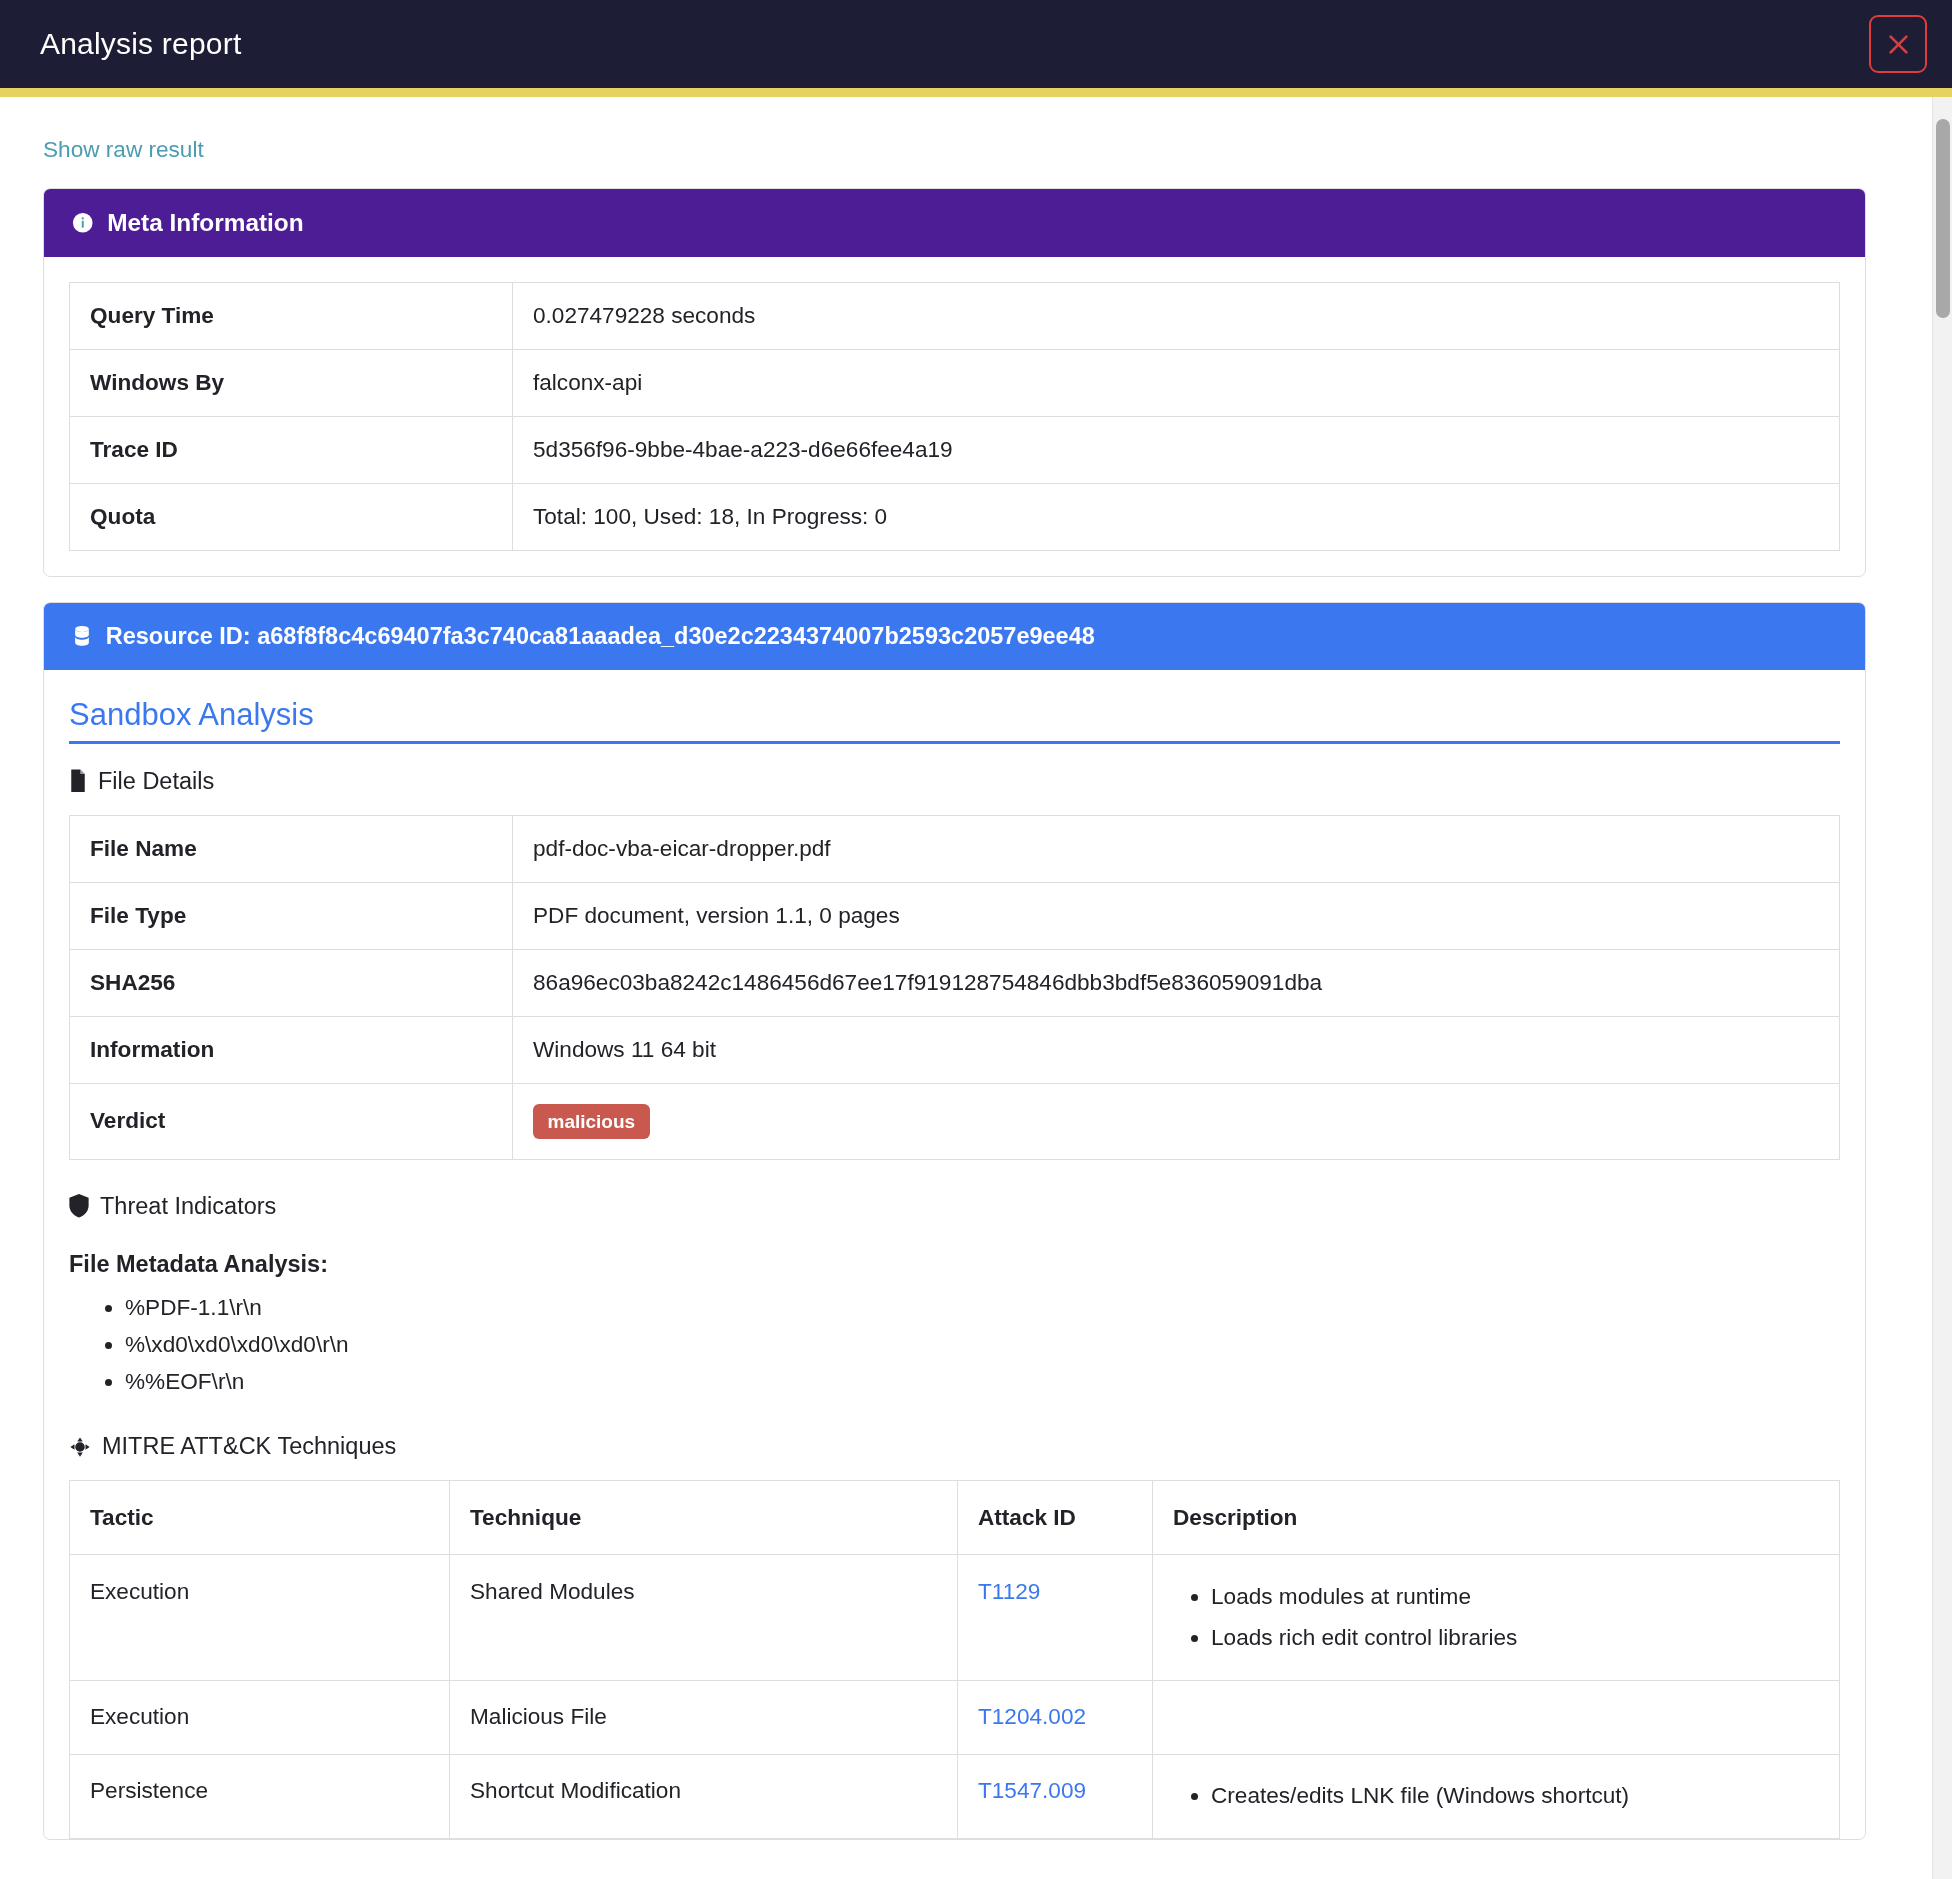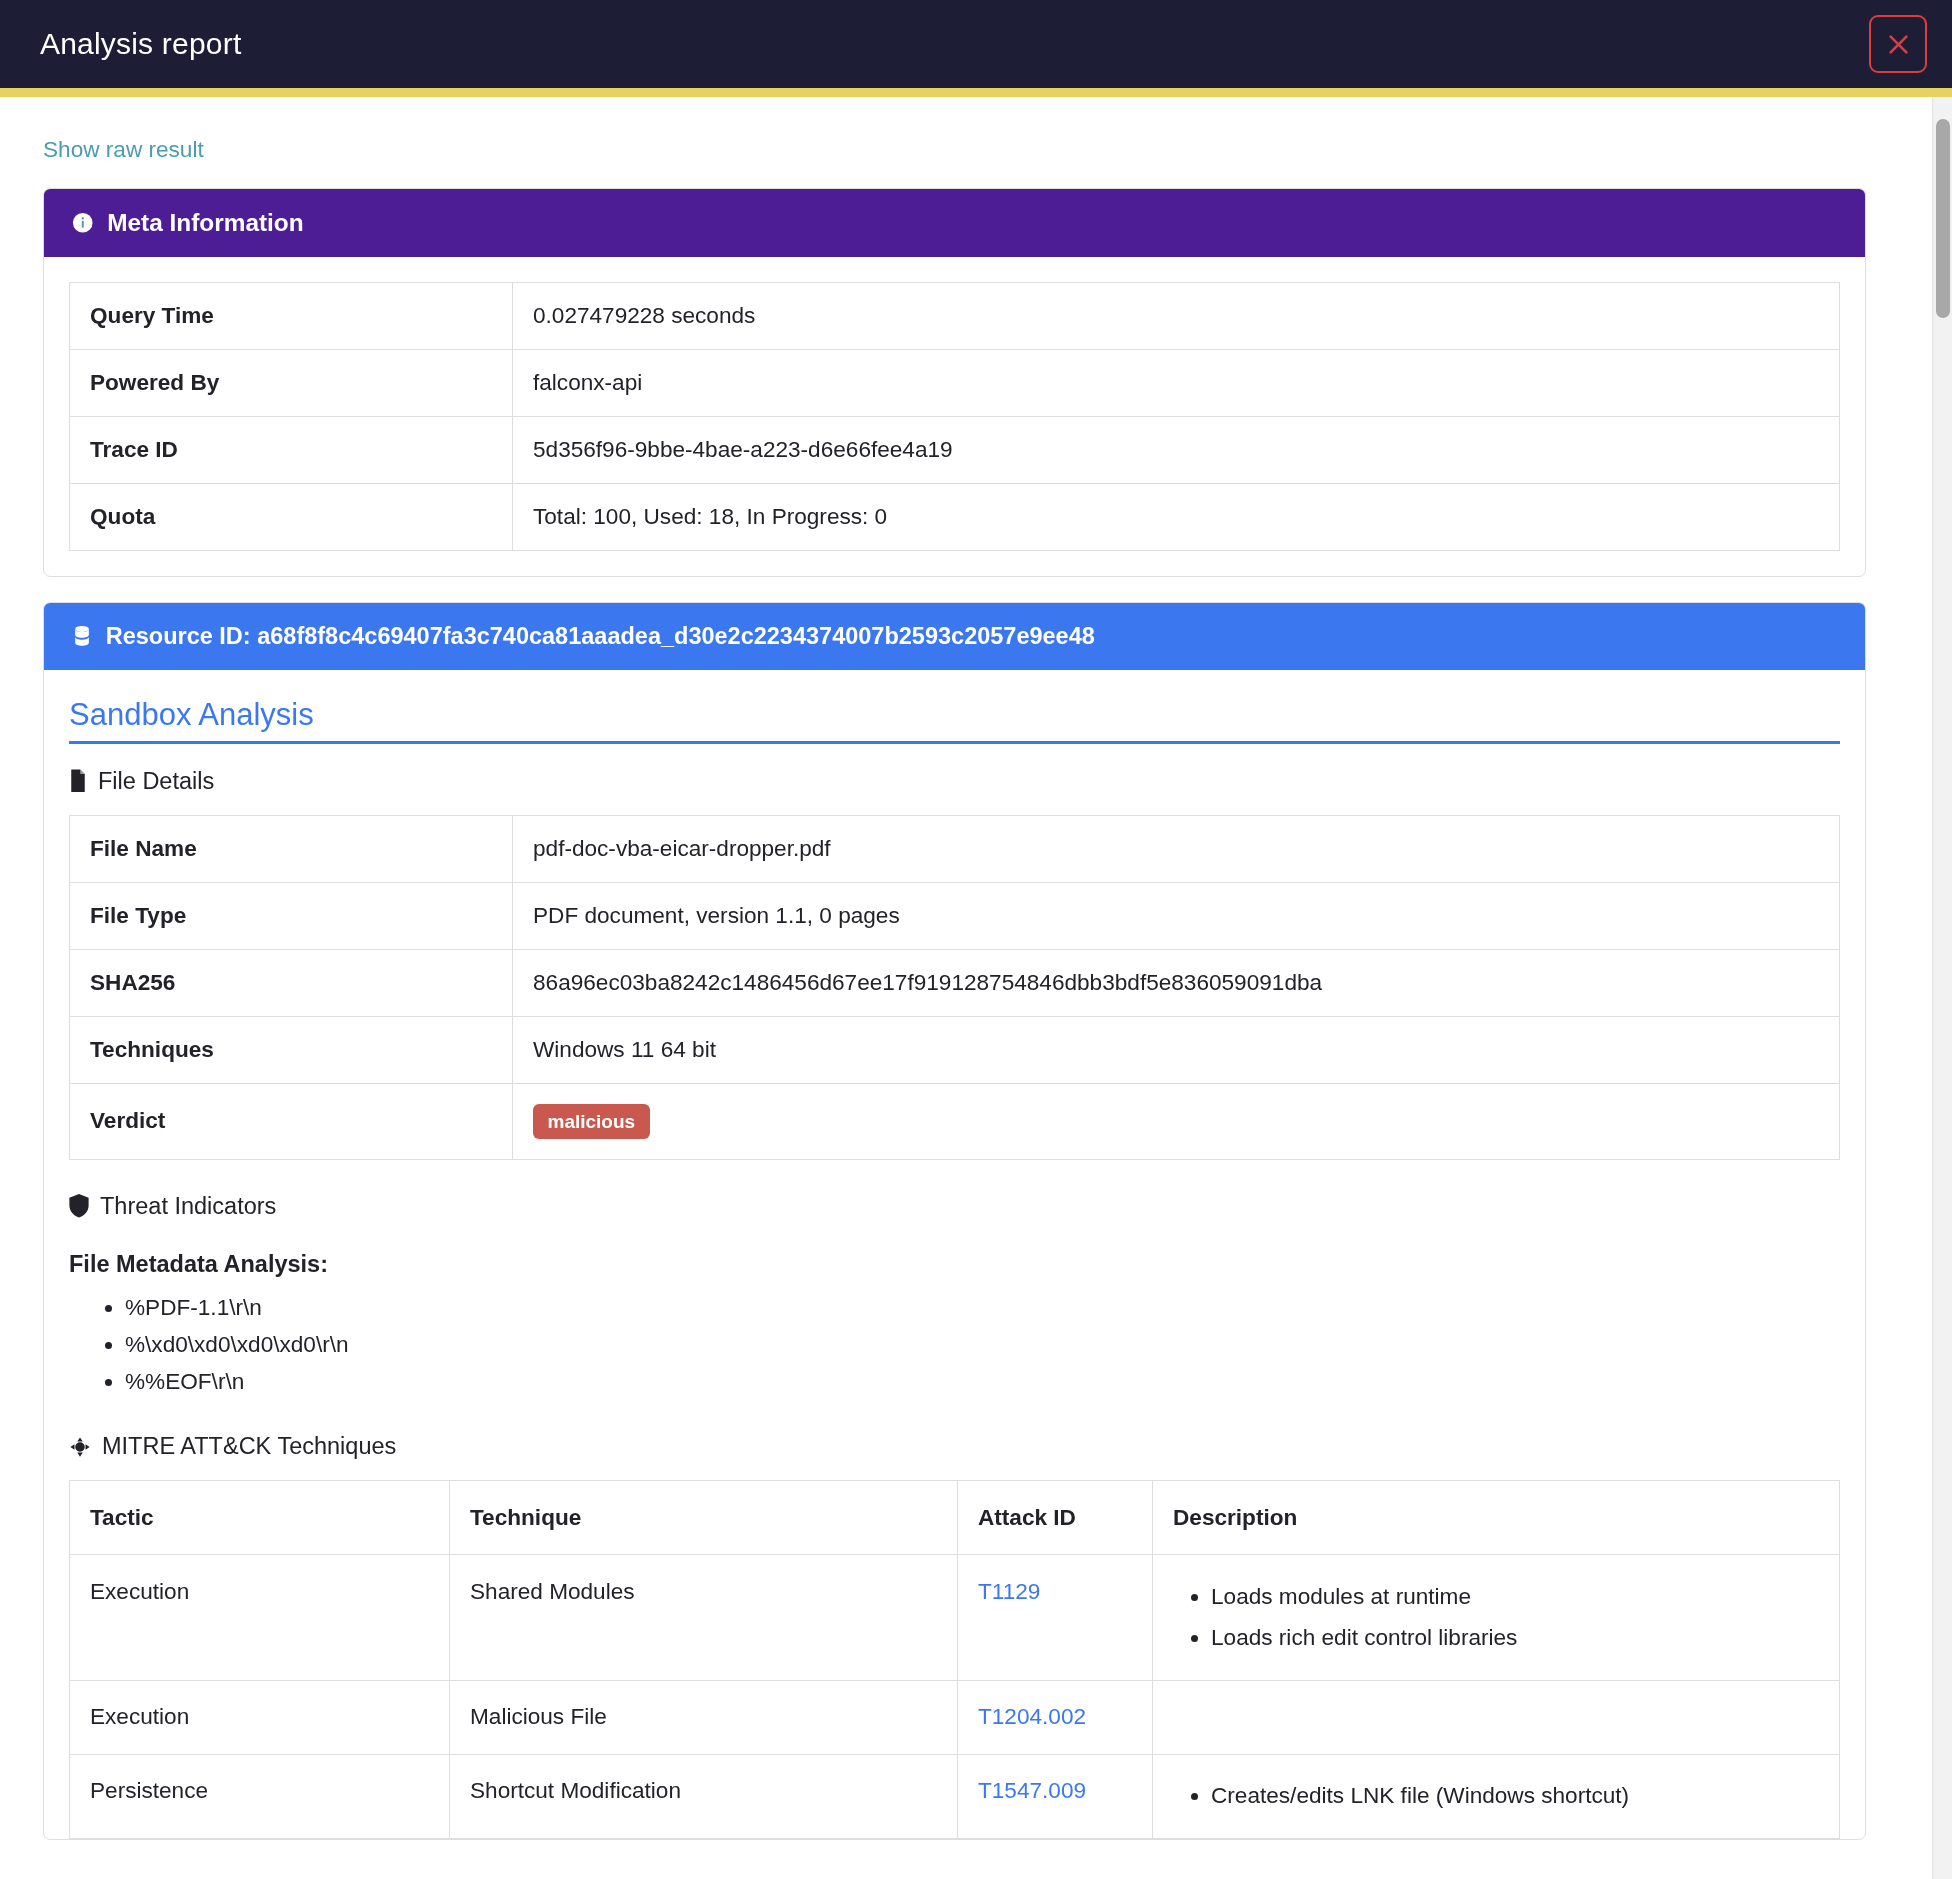--- a/index.html
+++ b/index.html
@@ -264,21 +264,21 @@
           <span>Meta Information</span>
         </div>
         <div class="card-body">
           <table class="grid">
             <tbody>
               <tr>
                 <td class="key">Query Time</td>
                 <td>0.027479228 seconds</td>
               </tr>
               <tr>
-                <td class="key">Powered By</td>
+                <td class="key">Windows By</td>
                 <td>falconx-api</td>
               </tr>
               <tr>
                 <td class="key">Trace ID</td>
                 <td>5d356f96-9bbe-4bae-a223-d6e66fee4a19</td>
               </tr>
               <tr>
                 <td class="key">Quota</td>
                 <td>Total: 100, Used: 18, In Progress: 0</td>
               </tr>
@@ -321,21 +321,21 @@
               </tr>
               <tr>
                 <td class="key">File Type</td>
                 <td>PDF document, version 1.1, 0 pages</td>
               </tr>
               <tr>
                 <td class="key">SHA256</td>
                 <td>86a96ec03ba8242c1486456d67ee17f919128754846dbb3bdf5e836059091dba</td>
               </tr>
               <tr>
-                <td class="key">Techniques</td>
+                <td class="key">Information</td>
                 <td>Windows 11 64 bit</td>
               </tr>
               <tr>
                 <td class="key">Verdict</td>
                 <td>
                   <span class="badge">malicious</span>
                 </td>
               </tr>
             </tbody>
           </table>

